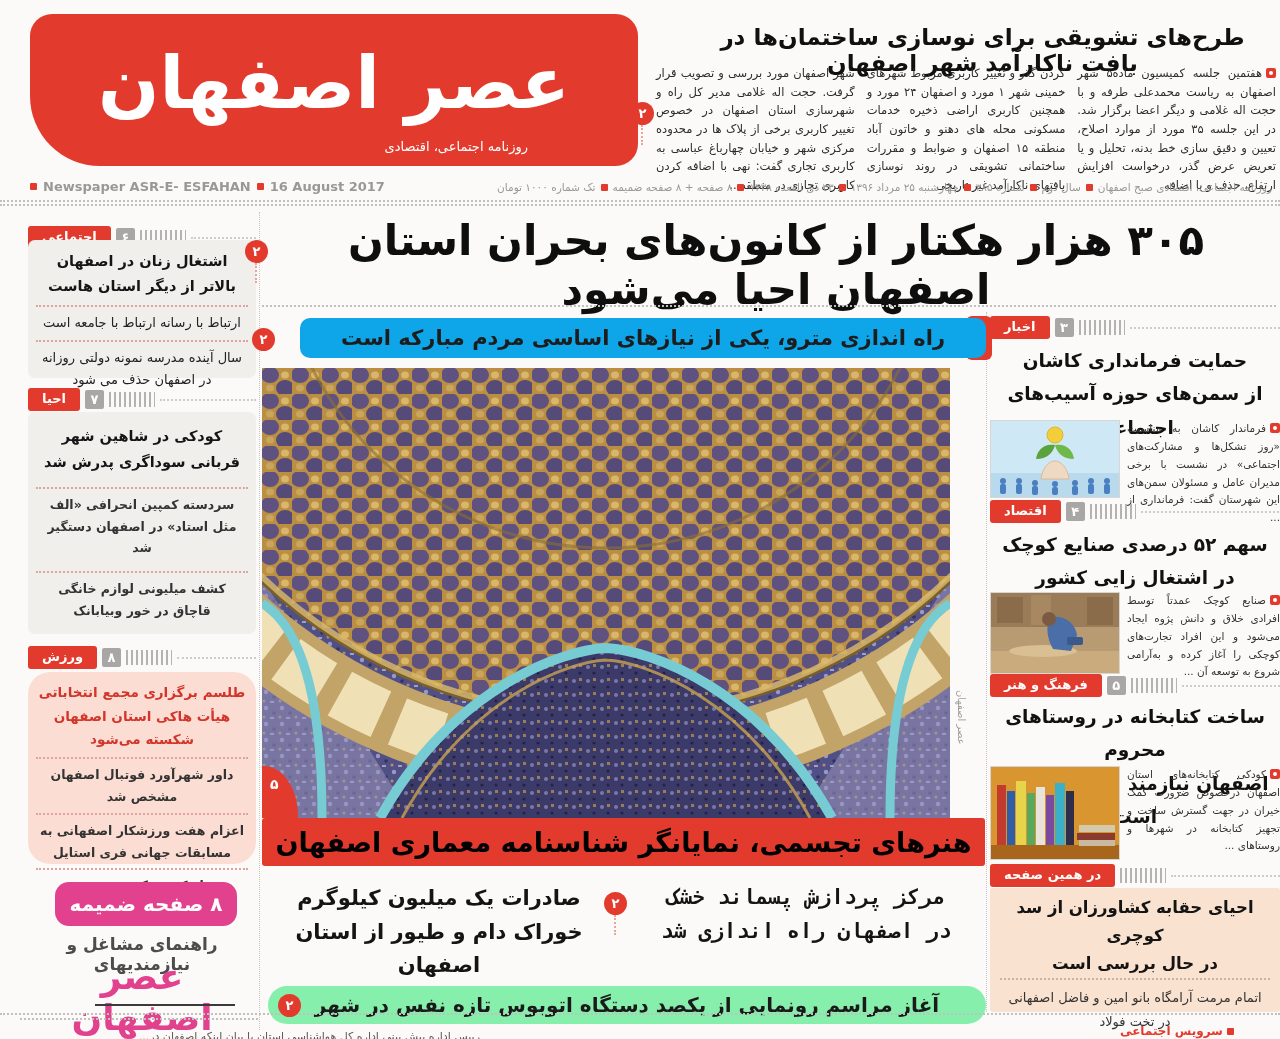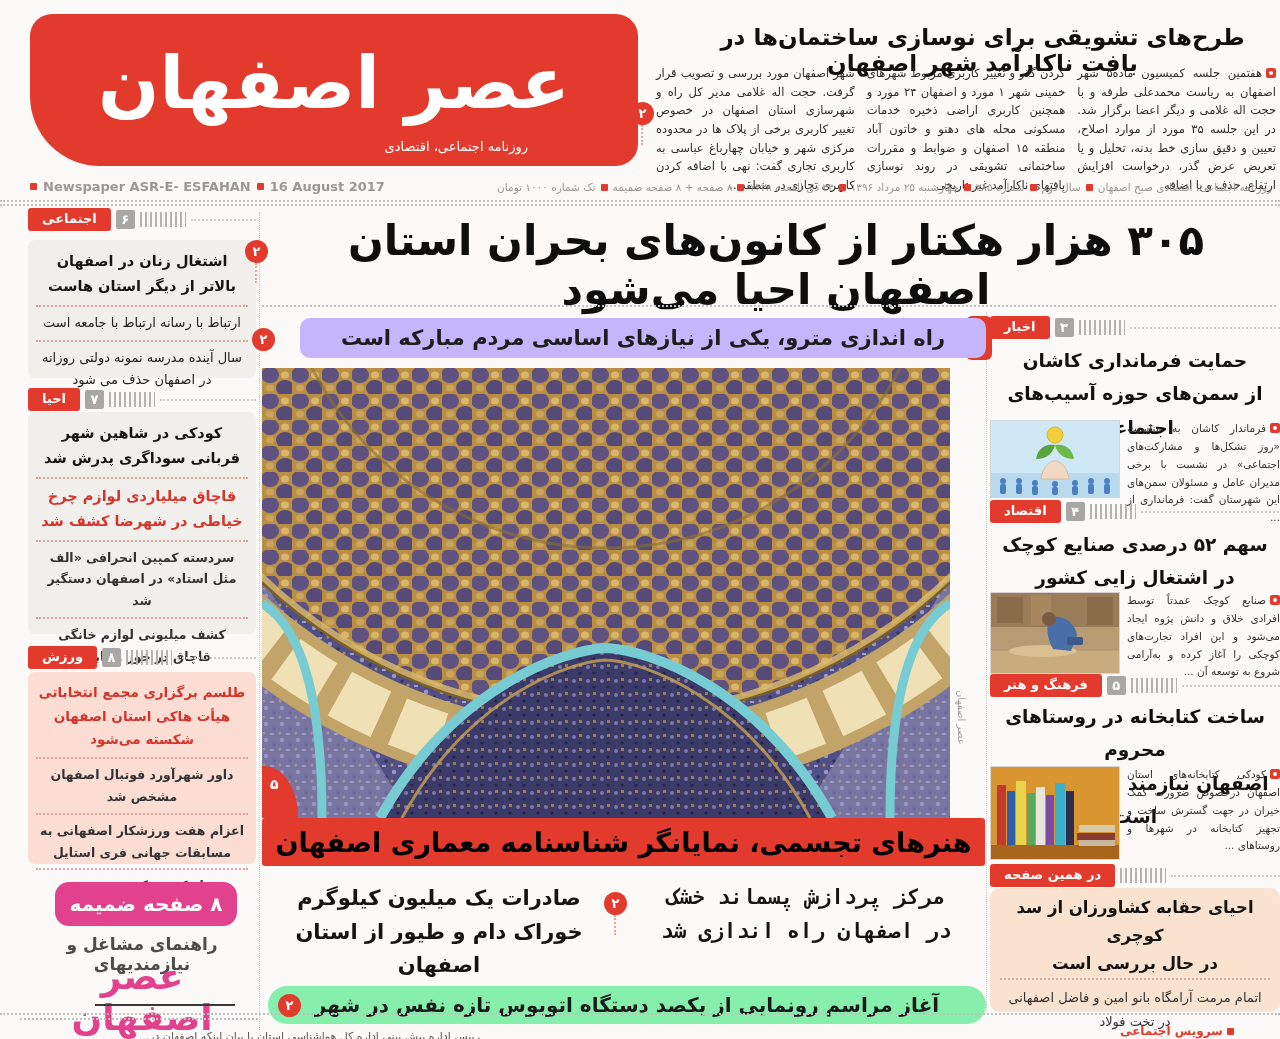--- a/index.html
+++ b/index.html
@@ -29,37 +29,37 @@
   .p-item.em{font-weight:bold;font-size:14.5px;color:#151515;}
   .p-item.red{color:#d4352a;}
   .p-item.sm{font-size:12.5px;font-weight:bold;color:#333;}
   .p-item + .p-item{border-top:2px dotted #dfa49c;}
   .panel.pink{background:#fbddd3;}
   
   .marker{width:23px;height:23px;border-radius:50%;background:#e23b2e;color:#fff;font-size:13px;font-weight:bold;display:flex;align-items:center;justify-content:center;z-index:7;}
   .marker.tail::after{content:"";position:absolute;top:23px;left:10px;height:20px;border-left:2px dotted #eba49c;}
   
   .h-lead{font-size:42px;font-weight:bold;color:#0e0e0e;text-align:center;letter-spacing:-1px;direction:rtl;}
-  .subbar{background:#c4b5fd;border-radius:10px;display:flex;align-items:center;justify-content:center;font-size:21px;font-weight:bold;color:#1d1d1d;direction:rtl;}
+  .subbar{background:#0ea5e9;border-radius:10px;display:flex;align-items:center;justify-content:center;font-size:21px;font-weight:bold;color:#1d1d1d;direction:rtl;}
   .redtab-behind{background:#e23b2e;border-radius:6px;}
   
   .photo{overflow:hidden;background:#515086;}
   .corner5{background:#e23b2e;border-top-right-radius:95%;color:#fff;font-weight:bold;font-size:14px;display:flex;align-items:flex-end;justify-content:flex-start;padding:0 0 26px 8px;box-sizing:border-box;z-index:6;}
   .credit{writing-mode:vertical-rl;font-size:10px;color:#a09e9c;letter-spacing:2px;}
   .banner{background:#e23b2e;color:#000000;display:flex;align-items:center;justify-content:center;font-size:27px;font-weight:bold;direction:rtl;border-radius:3px;}
   .h2col{font-size:21px;font-weight:bold;color:#141414;text-align:center;line-height:1.6;direction:rtl;}
   .busbar{background:#86efac;border-radius:19px;display:flex;align-items:center;justify-content:center;font-size:20px;font-weight:bold;color:#1a1a1a;direction:rtl;}
   
   .r-title{font-size:18.5px;font-weight:bold;color:#111;text-align:center;line-height:1.8;direction:rtl;}
   .r-row{display:flex;direction:rtl;gap:7px;}
   .r-body{font-size:10.5px;color:#333;line-height:1.7;text-align:justify;direction:rtl;flex:1;}
   .bullet{display:inline-block;width:10px;height:10px;background:#e23b2e;border-radius:2px;margin-left:4px;position:relative;top:1px;}
   .bullet::after{content:"";position:absolute;left:3px;top:3px;width:4px;height:4px;background:#fff;border-radius:50%;}
   .thumb{flex:0 0 auto;border:1px solid #d8d6d4;}
-  .cream{background:#f9e2cf;border-radius:10px;direction:rtl;display:flex;flex-direction:column;justify-content:space-around;padding:6px 10px;box-sizing:border-box;}
+  .cream{background:#f9e2cf;border-radius:3px;direction:rtl;display:flex;flex-direction:column;justify-content:space-around;padding:6px 10px;box-sizing:border-box;}
   .cream .c1{font-size:16.5px;font-weight:bold;color:#141414;text-align:center;line-height:1.7;}
   .cream .c2{font-size:13px;color:#333;text-align:center;line-height:1.8;border-top:2px dotted #cbb49e;padding-top:6px;}
   .service{color:#e23b2e;font-size:12px;font-weight:bold;display:flex;align-items:center;gap:4px;direction:rtl;}
   
   .h-top{font-size:23px;font-weight:bold;color:#101010;text-align:center;direction:rtl;}
   .t-cols{display:flex;direction:rtl;gap:12px;}
   .t-col{flex:1;font-size:11.5px;color:#2c2c2c;line-height:1.62;text-align:justify;direction:rtl;}
   
   .supbadge{background:#e1418d;border-radius:14px;color:#fff;display:flex;align-items:center;justify-content:center;font-size:20px;font-weight:bold;direction:rtl;}
   .supline{font-size:17px;font-weight:bold;color:#4c4c4c;text-align:center;direction:rtl;}
@@ -104,52 +104,51 @@
     <span>۸ صفحه + ۸ صفحه ضمیمه</span>
       <span class="sq"></span>
     <span>تک شماره ۱۰۰۰ تومان</span>
   </div>
   <div class="abs dotrule" style="left:0;top:200px;width:1280px;"></div>
   <div class="abs dotrule" style="left:0;top:204px;width:1280px;"></div>
 
   <div class="abs vrule" style="left:259px;top:212px;height:818px;"></div>
   <div class="abs vrule" style="left:986px;top:312px;height:700px;"></div>
 
-  <div class="abs tab" style="left:28px;top:208px;width:228px;">
+  <div class="abs tab" style="left:28px;top:226px;width:228px;">
     <span class="lbl">اجتماعی</span>
     <span class="num">۶</span>
     <span class="hatch"></span>
     <span class="dots"></span>
   </div>
   <div class="abs panel" style="left:28px;top:240px;width:228px;height:138px;">
     <div class="p-item em">اشتغال زنان در اصفهان بالاتر از دیگر استان هاست</div>
     <div class="p-item">ارتباط با رسانه ارتباط با جامعه است</div>
     <div class="p-item">سال آینده مدرسه نمونه دولتی روزانه در اصفهان حذف می شود</div>
   </div>
 
   <div class="abs tab" style="left:28px;top:388px;width:228px;">
     <span class="lbl">احیا</span>
     <span class="num">۷</span>
     <span class="hatch"></span>
     <span class="dots"></span>
   </div>
   <div class="abs panel" style="left:28px;top:412px;width:228px;height:222px;">
     <div class="p-item em">کودکی در شاهین شهر قربانی سوداگری پدرش شد</div>
-    <div class="p-item em red">قاچاق میلیاردی لوازم چرخ خیاطی در شهرضا کشف شد</div>
     <div class="p-item sm">سردسته کمپین انحرافی «الف مثل استاد» در اصفهان دستگیر شد</div>
     <div class="p-item sm">کشف میلیونی لوازم خانگی قاچاق در خور وبیابانک</div>
   </div>
 
   <div class="abs tab" style="left:28px;top:646px;width:228px;">
     <span class="lbl">ورزش</span>
     <span class="num">۸</span>
     <span class="hatch"></span>
     <span class="dots"></span>
   </div>
-  <div class="abs panel pink" style="left:28px;top:672px;width:228px;height:192px;">
+  <div class="abs panel pink" style="left:28px;top:672px;width:228px;height:192px;border-radius:22px;">
     <div class="p-item em red" style="font-size:13.5px;">طلسم برگزاری مجمع انتخاباتی هیأت هاکی استان اصفهان شکسته می‌شود</div>
     <div class="p-item sm">داور شهرآورد فوتبال اصفهان مشخص شد</div>
     <div class="p-item sm">اعزام هفت ورزشکار اصفهانی به مسابقات جهانی فری استایل</div>
     <div class="p-item sm">۴ بازیکن و یک مربی سهم اصفهان در اردوی نوشهر</div>
   </div>
 
   <div class="abs supbadge" style="left:55px;top:882px;width:182px;height:44px;">۸ صفحه ضمیمه</div>
   <div class="abs supline" style="left:28px;top:934px;width:228px;">راهنمای مشاغل و نیازمندیهای</div>
   <div class="abs suplogo" style="left:28px;top:956px;width:228px;">عصر اصفهان</div>
   <div class="abs" style="left:95px;top:1004px;width:140px;border-top:2px solid #3a3a3a;"></div>

